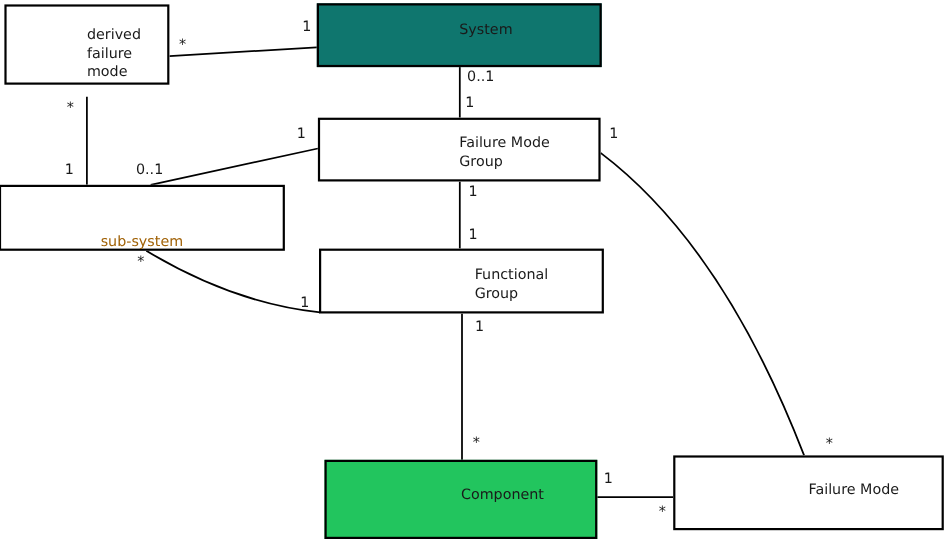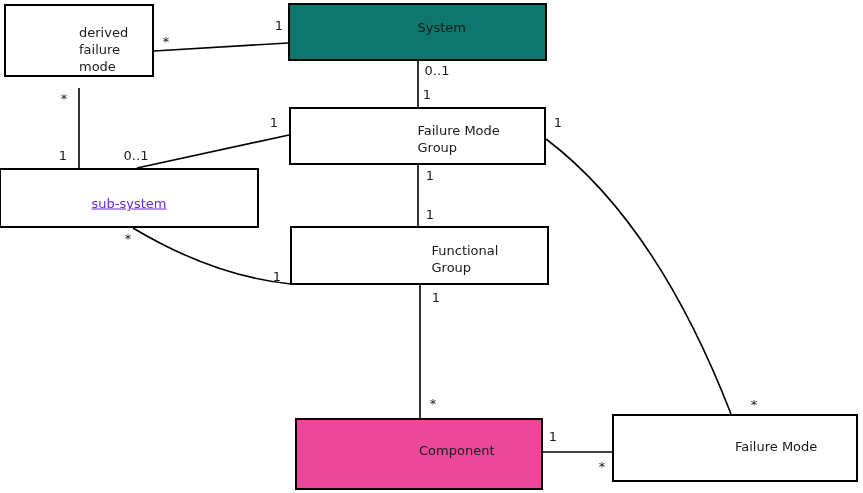--- a/index.html
+++ b/index.html
@@ -89,31 +89,31 @@
           <div>System</div>
         </div>
       </div>
       <div class="node" style="left: 289px; top: 107px; width: 257px; height: 58px; background: rgb(255, 255, 255); border-color: rgb(0, 0, 0);">
         <div class="node-label mid-left" style="margin-top: 3px; color: rgb(26, 26, 26);">
           <div>Failure Mode</div>
           <div>Group</div>
         </div>
       </div>
       <div class="node" style="left: -1px; top: 168px; width: 260px; height: 60px; background: rgb(255, 255, 255); border-color: rgb(0, 0, 0);">
-        <div class="node-label center" style="margin-top: 5px; color: #6d28d9; text-decoration: underline;">
+        <div class="node-label center" style="margin-top: 22px; color: #a16207;">
           <div>sub-system</div>
         </div>
       </div>
       <div class="node" style="left: 290px; top: 226px; width: 259px; height: 59px; background: rgb(255, 255, 255); border-color: rgb(0, 0, 0);">
         <div class="node-label mid-left" style="margin-top: 3px; color: rgb(26, 26, 26); margin-left: 12px;">
           <div>Functional</div>
           <div>Group</div>
         </div>
       </div>
-      <div class="node" style="left: 295px; top: 418px; width: 248px; height: 72px; background: #ec4899; border-color: rgb(0, 0, 0);">
+      <div class="node" style="left: 295px; top: 418px; width: 248px; height: 72px; background: #22c55e; border-color: rgb(0, 0, 0);">
         <div class="node-label mid-left" style="margin-top: -4px; color: rgb(26, 26, 26);">
           <div>Component</div>
         </div>
       </div>
       <div class="node" style="left: 612px; top: 414px; width: 246px; height: 68px; background: rgb(255, 255, 255); border-color: rgb(0, 0, 0);">
         <div class="node-label mid-left" style="margin-top: -2px; color: rgb(26, 26, 26);">
           <div>Failure Mode</div>
         </div>
       </div>
     </div>

